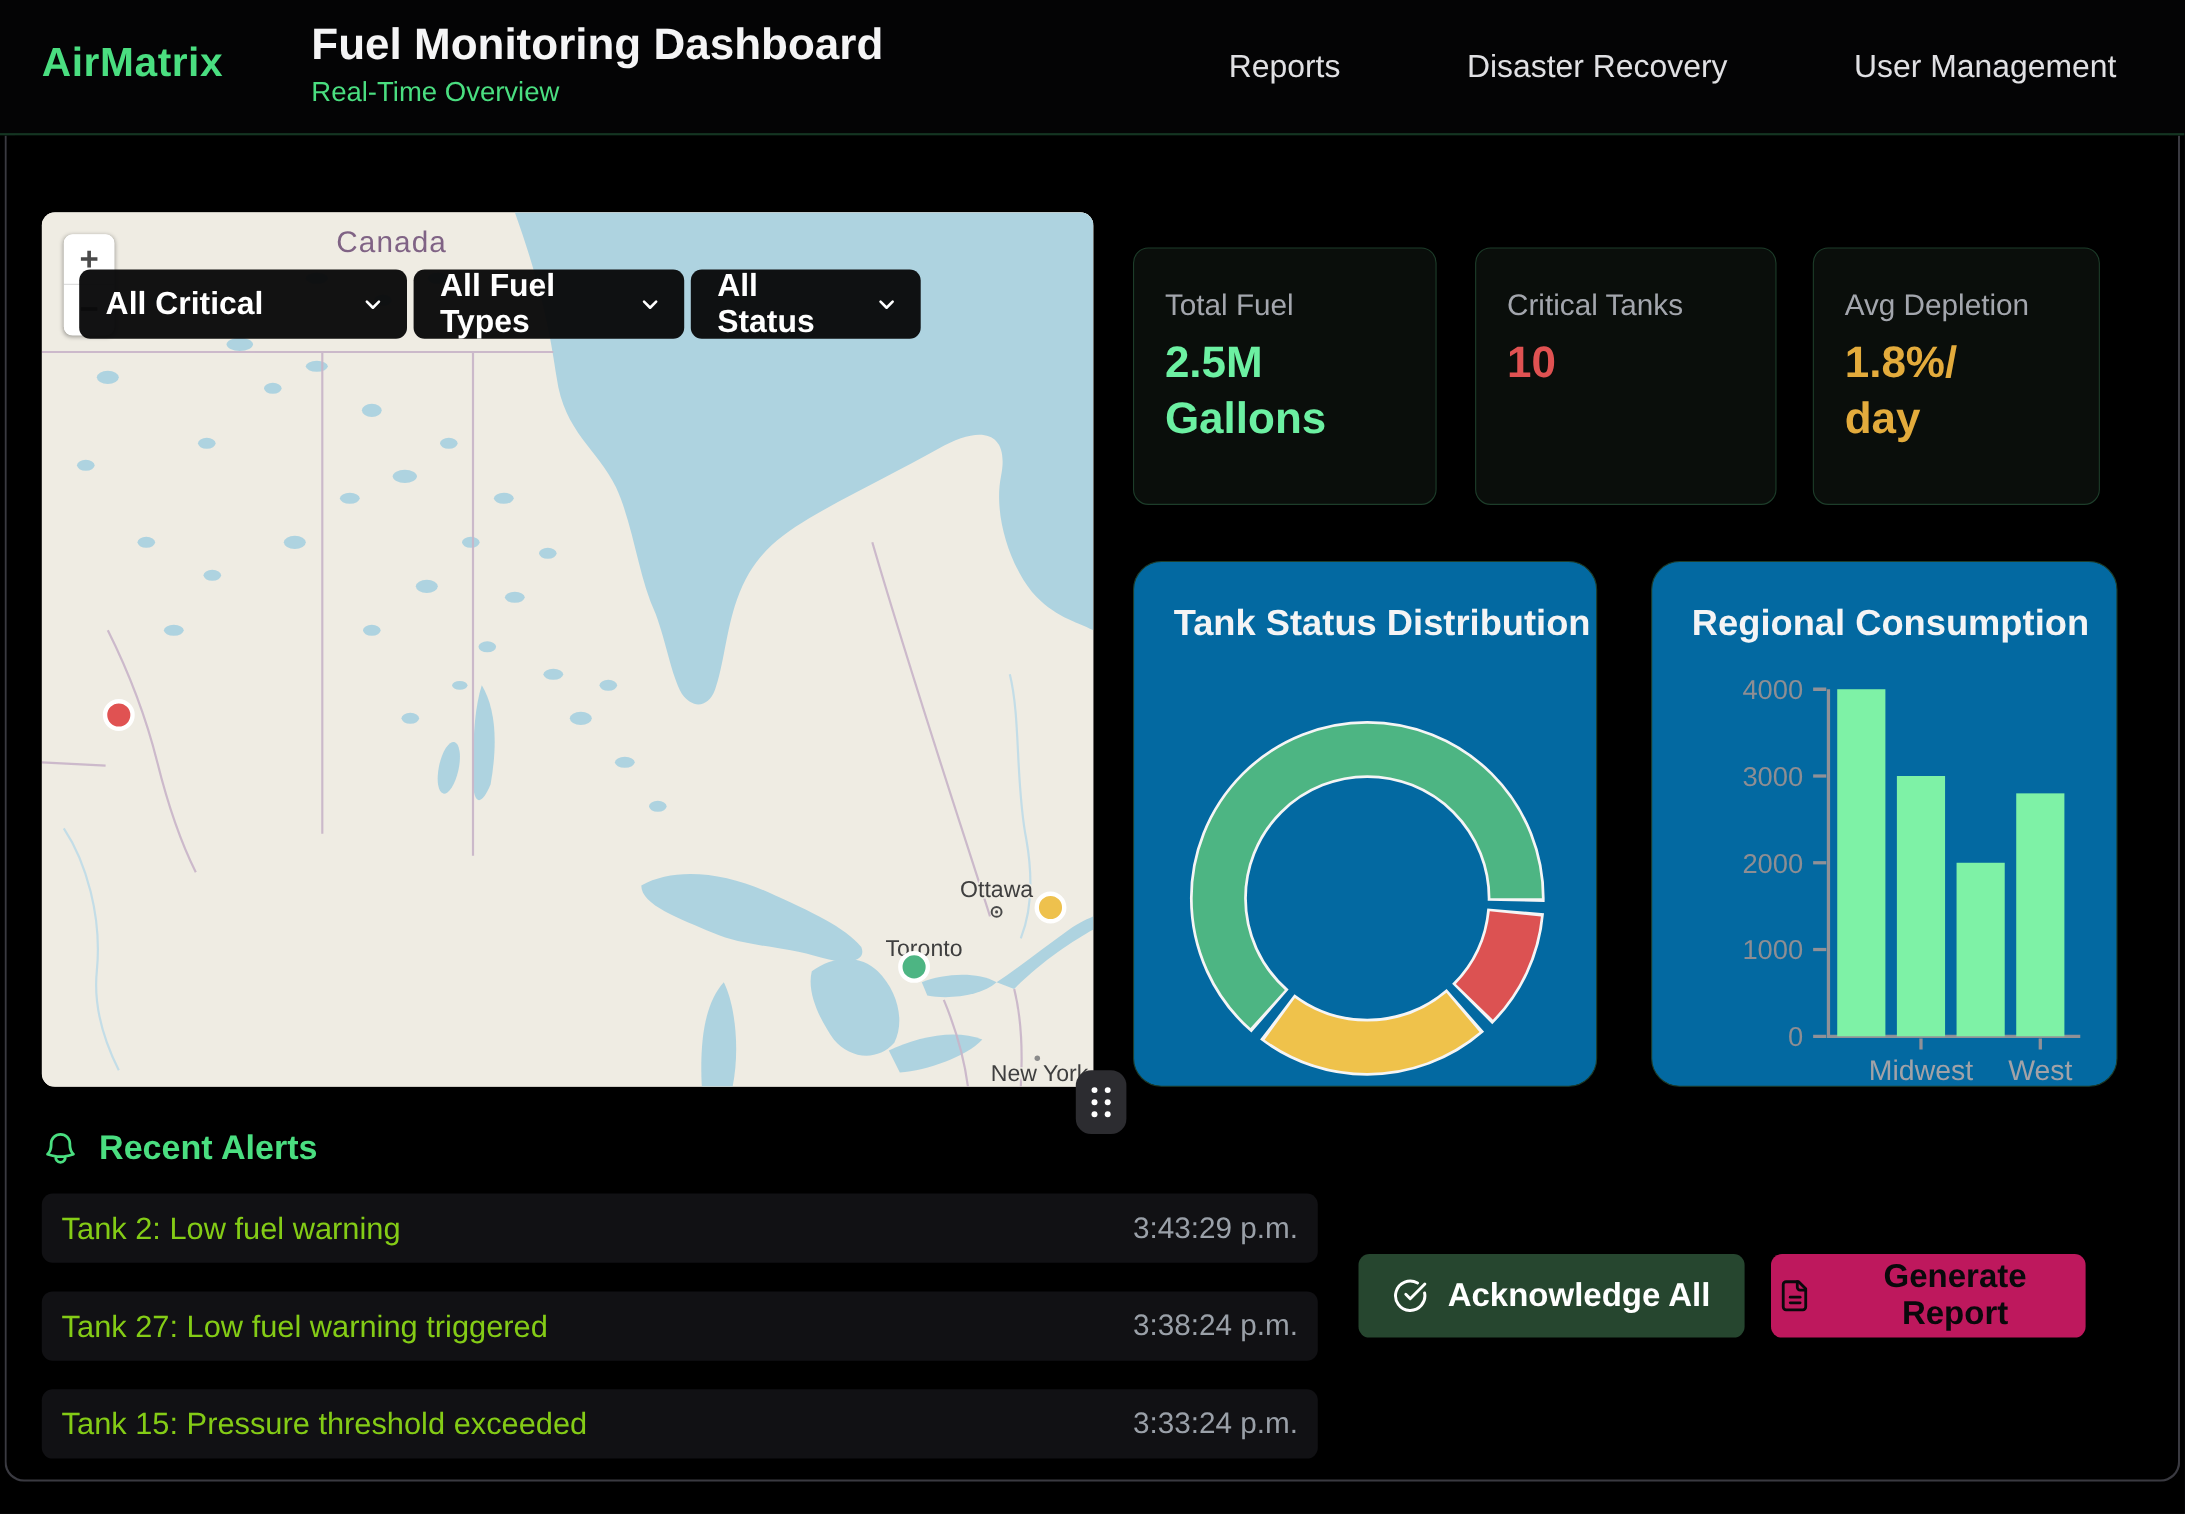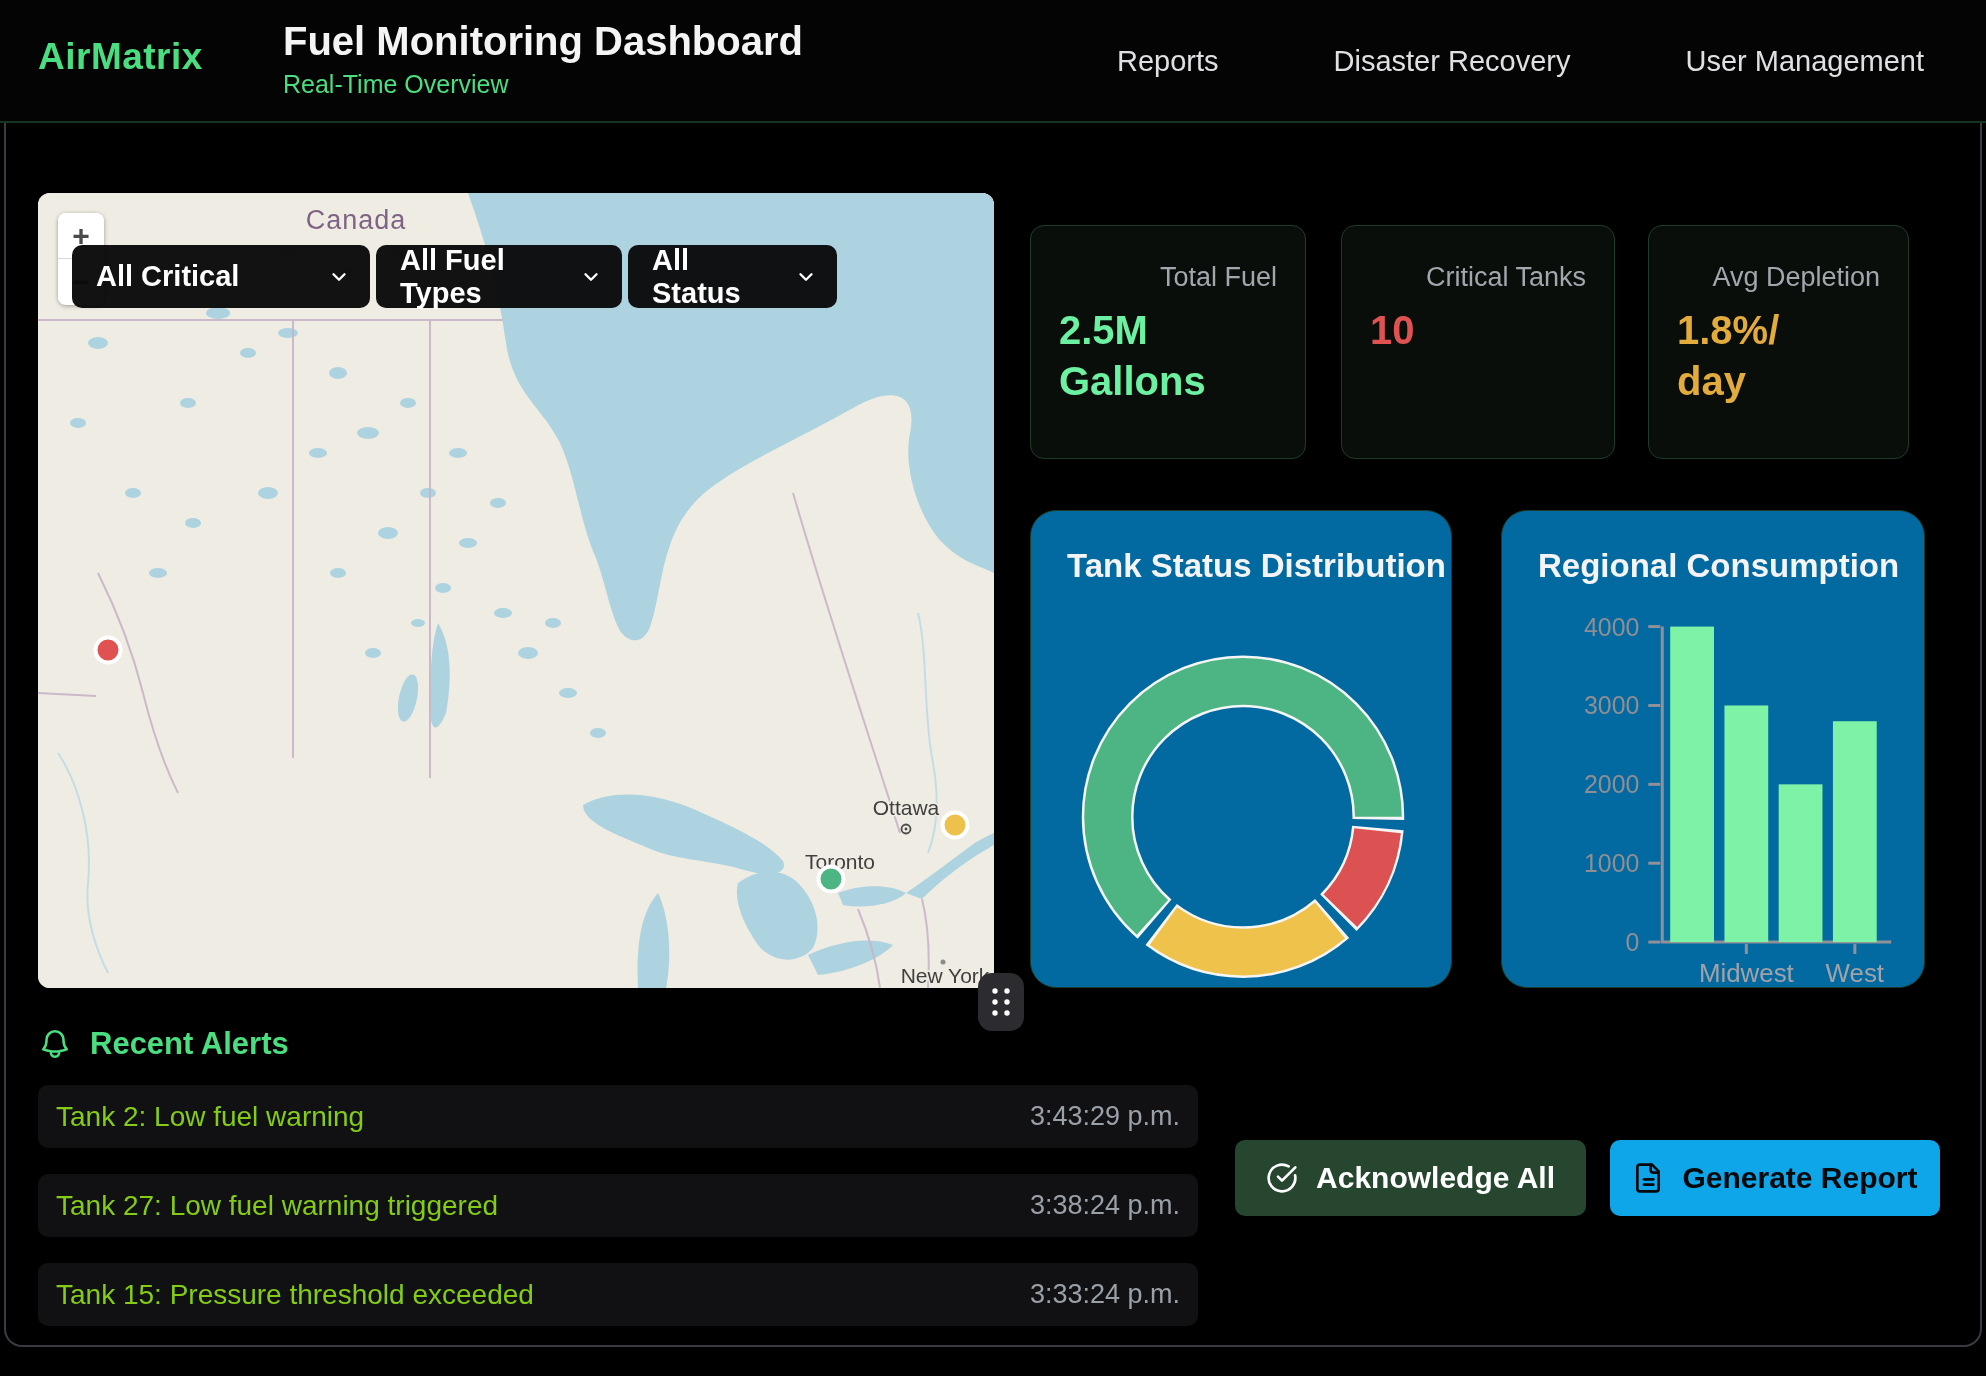--- a/index.html
+++ b/index.html
@@ -30,21 +30,21 @@
   .zoom-ctl button{display:block;width:46px;height:45px;background:#fff;border:none;font-size:30px;font-weight:bold;color:#4a4a4a;cursor:pointer;padding:0;line-height:45px;}
   .zoom-divider{height:1px;background:#d8d8d8;}
   .filters{left:34px;top:52px;display:flex;gap:6px;z-index:5;}
   .select{height:63px;border-radius:10px;background:rgba(8,8,9,.96);color:#fff;display:flex;align-items:center;justify-content:space-between;padding:0 20px 0 24px;font-size:29px;font-weight:600;cursor:pointer;box-sizing:border-box;}
   .select svg{flex:none;margin-left:14px;}
   .marker{position:absolute;width:29px;height:29px;border-radius:50%;border:4px solid #fff;box-sizing:border-box;transform:translate(-50%,-50%);cursor:pointer;}
   .drag-handle{left:978px;top:973px;width:46px;height:58px;background:#2c2c30;border-radius:14px;z-index:6;display:flex;align-items:center;justify-content:center;cursor:grab;}
 
   
   .stat-card{top:225px;height:234px;background:#0a0e0b;border:1px solid #1d3d2a;border-radius:14px;padding:36px 28px;}
-  .stat-label{font-size:27px;color:#a3a6ad;font-weight:500;text-align:right;}
+  .stat-label{font-size:27px;color:#a3a6ad;font-weight:500;}
   .stat-value{font-size:40px;font-weight:bold;line-height:1.28;margin-top:12px;white-space:pre-line;}
 
   
   .chart-card{top:510px;height:478px;background:#0369a1;border:1px solid #1d3d2a;border-radius:26px;}
   .chart-title{position:absolute;left:36px;top:36px;margin:0;font-size:33px;font-weight:bold;color:#f4f4f5;}
   .chart-card svg{position:absolute;inset:0;width:100%;height:100%;}
   .chart-card svg text{font-family:"Liberation Sans","DejaVu Sans",sans-serif;}
 
   
   .alerts-header{left:38px;top:1026px;display:flex;align-items:center;gap:18px;}
@@ -52,21 +52,21 @@
   .alert-list{left:38px;top:1085px;width:1160px;}
   .alert-row{height:63px;border-radius:10px;background:#111114;display:flex;align-items:center;justify-content:space-between;padding:0 18px;margin-bottom:26px;cursor:pointer;}
   .alert-msg{font-size:28px;color:#84cc16;}
   .alert-time{font-size:27px;color:#9aa0a8;}
 
   
   .btn{top:1140px;height:76px;border:none;border-radius:10px;display:flex;align-items:center;justify-content:center;gap:18px;cursor:pointer;font-family:inherit;}
   .btn span{font-size:30px;font-weight:bold;}
   .btn-ack{left:1235px;width:351px;background:#26462f;}
   .btn-ack span{color:#fff;}
-  .btn-report{left:1610px;width:330px;background:#0ea5e9;}
+  .btn-report{left:1610px;width:286px;background:#be185d;}
   .btn-report span{color:#09090b;}
 </style>
 </head>
 <body>
 
 <div class="page">
 
   <header class="abs navbar">
     <div class="abs logo">AirMatrix</div>
     <div class="abs titles">

